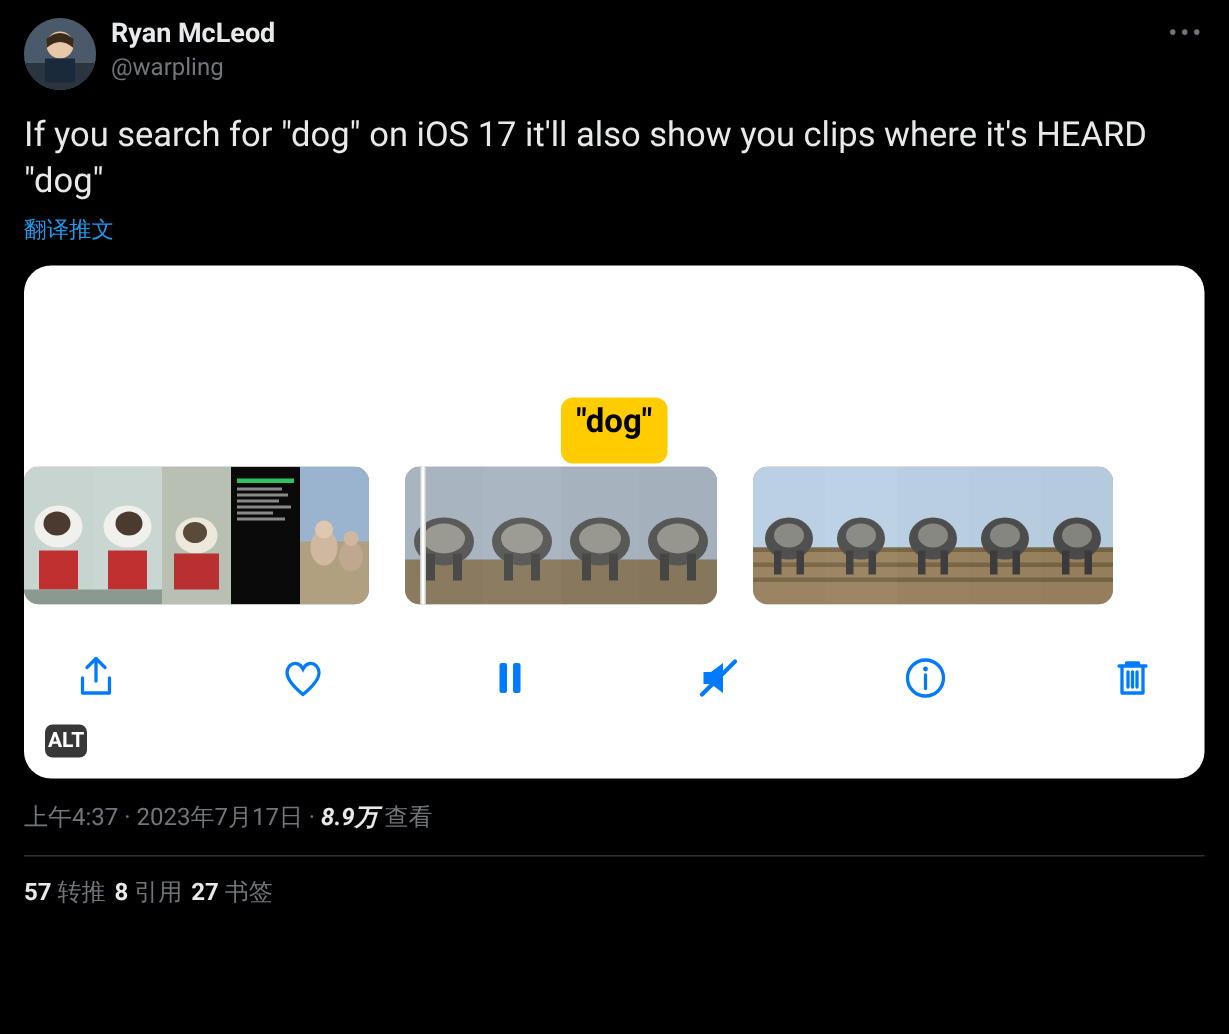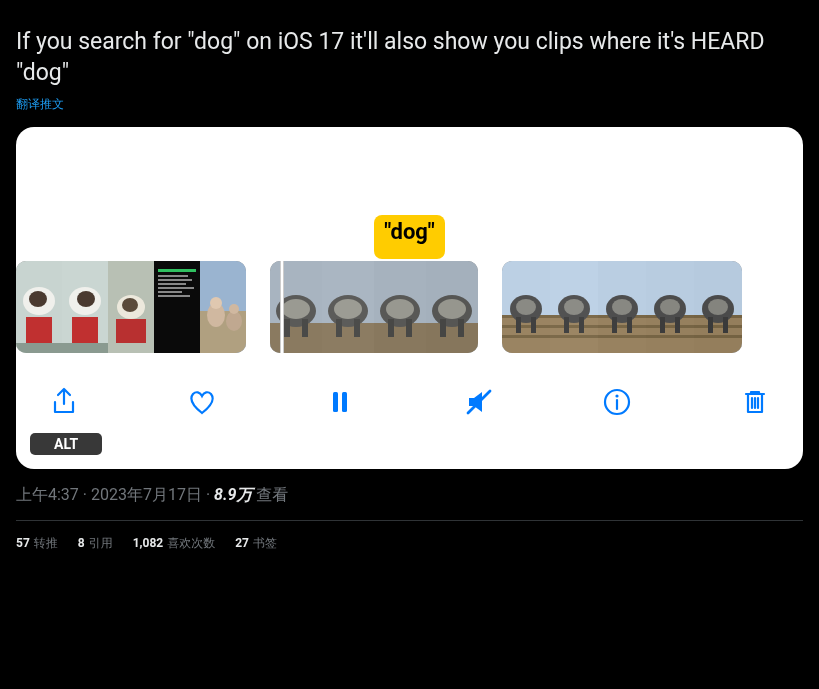--- a/index.html
+++ b/index.html
@@ -43,21 +43,21 @@
   }
   .tweet-text {
     margin-top: 14px;
     font-size: 23px;
     line-height: 1.35;
     color: #e7e9ea;
   }
   .translate-link {
     margin-top: 8px;
     color: #1d9bf0;
-    font-size: 12px;
+    font-size: 15px;
     cursor: pointer;
   }
   .media-card {
     margin-top: 14px;
     background: #fff;
     border-radius: 18px;
     overflow: hidden;
     position: relative;
     height: 342px;
     display: flex;
@@ -142,50 +142,66 @@
   }
   .tbicon svg { width: 32px; height: 32px; stroke: currentColor; fill: none; stroke-width: 2.2; }
   .alt-badge {
     position: absolute;
     left: 14px;
     bottom: 14px;
     background: rgba(0,0,0,0.78);
     color: #fff;
     font-size: 14px;
     font-weight: 700;
-    padding: 3px 24px;
+    padding: 3px 2px;
     border-radius: 5px;
     cursor: pointer;
     text-align: right;
   }
   .meta-row {
     margin-top: 16px;
     color: #71767b;
     font-size: 16px;
   }
   .meta-row .strong { color: #e7e9ea; font-weight: 700; font-style: italic; }
   .divider {
     border: none;
     border-top: 1px solid #2f3336;
     margin-top: 14px;
   }
   .stats-row {
     display: flex;
-    gap: 20px;
+    gap: 6px;
     margin-top: 14px;
-    font-size: 12px;
+    font-size: 16px;
     color: #71767b;
   }
   .stats-row .num { color: #e7e9ea; font-weight: 700; margin-right: 4px; }
   .stat { cursor: pointer; }
 </style>
 </head>
 <body>
 
 <div class="tweet">
+  <div class="header">
+    <div class="avatar">
+      <svg viewBox="0 0 48 48">
+        <rect width="48" height="48" fill="#4a5a6a"></rect>
+        <rect x="0" y="30" width="48" height="18" fill="#2a3540"></rect>
+        <circle cx="24" cy="18" r="9" fill="#e8c7a8"></circle>
+        <path d="M15 14 Q24 6 33 14 L33 20 Q24 12 15 20 Z" fill="#3a2a1a"></path>
+        <rect x="14" y="27" width="20" height="16" fill="#1a2a3a"></rect>
+      </svg>
+    </div>
+    <div class="name-col">
+      <span class="display-name">Ryan McLeod</span>
+      <span class="handle">@warpling</span>
+    </div>
+    <div class="more">•••</div>
+  </div>
 
   <div class="tweet-text">If you search for "dog" on iOS 17 it'll also show you clips where it's HEARD "dog"</div>
   <div class="translate-link">翻译推文</div>
 
   <div class="media-card">
     <div class="media-topspace"></div>
 
     <div class="tooltip-row">
       <div class="tooltip">
         <span>"dog"</span>
@@ -400,16 +416,15 @@
 
   <div class="meta-row">
     <span>上午4:37</span><span> · </span><span>2023年7月17日</span><span> · </span><span class="strong">8.9万</span> <span>查看</span>
   </div>
 
   <hr class="divider">
 
   <div class="stats-row">
     <span class="stat"><span class="num">57</span><span>转推</span></span>
     <span class="stat"><span class="num">8</span><span>引用</span></span>
-    <span class="stat"><span class="num">1,082</span><span>喜欢次数</span></span>
     <span class="stat"><span class="num">27</span><span>书签</span></span>
   </div>
 </div>
 
 </body></html>

